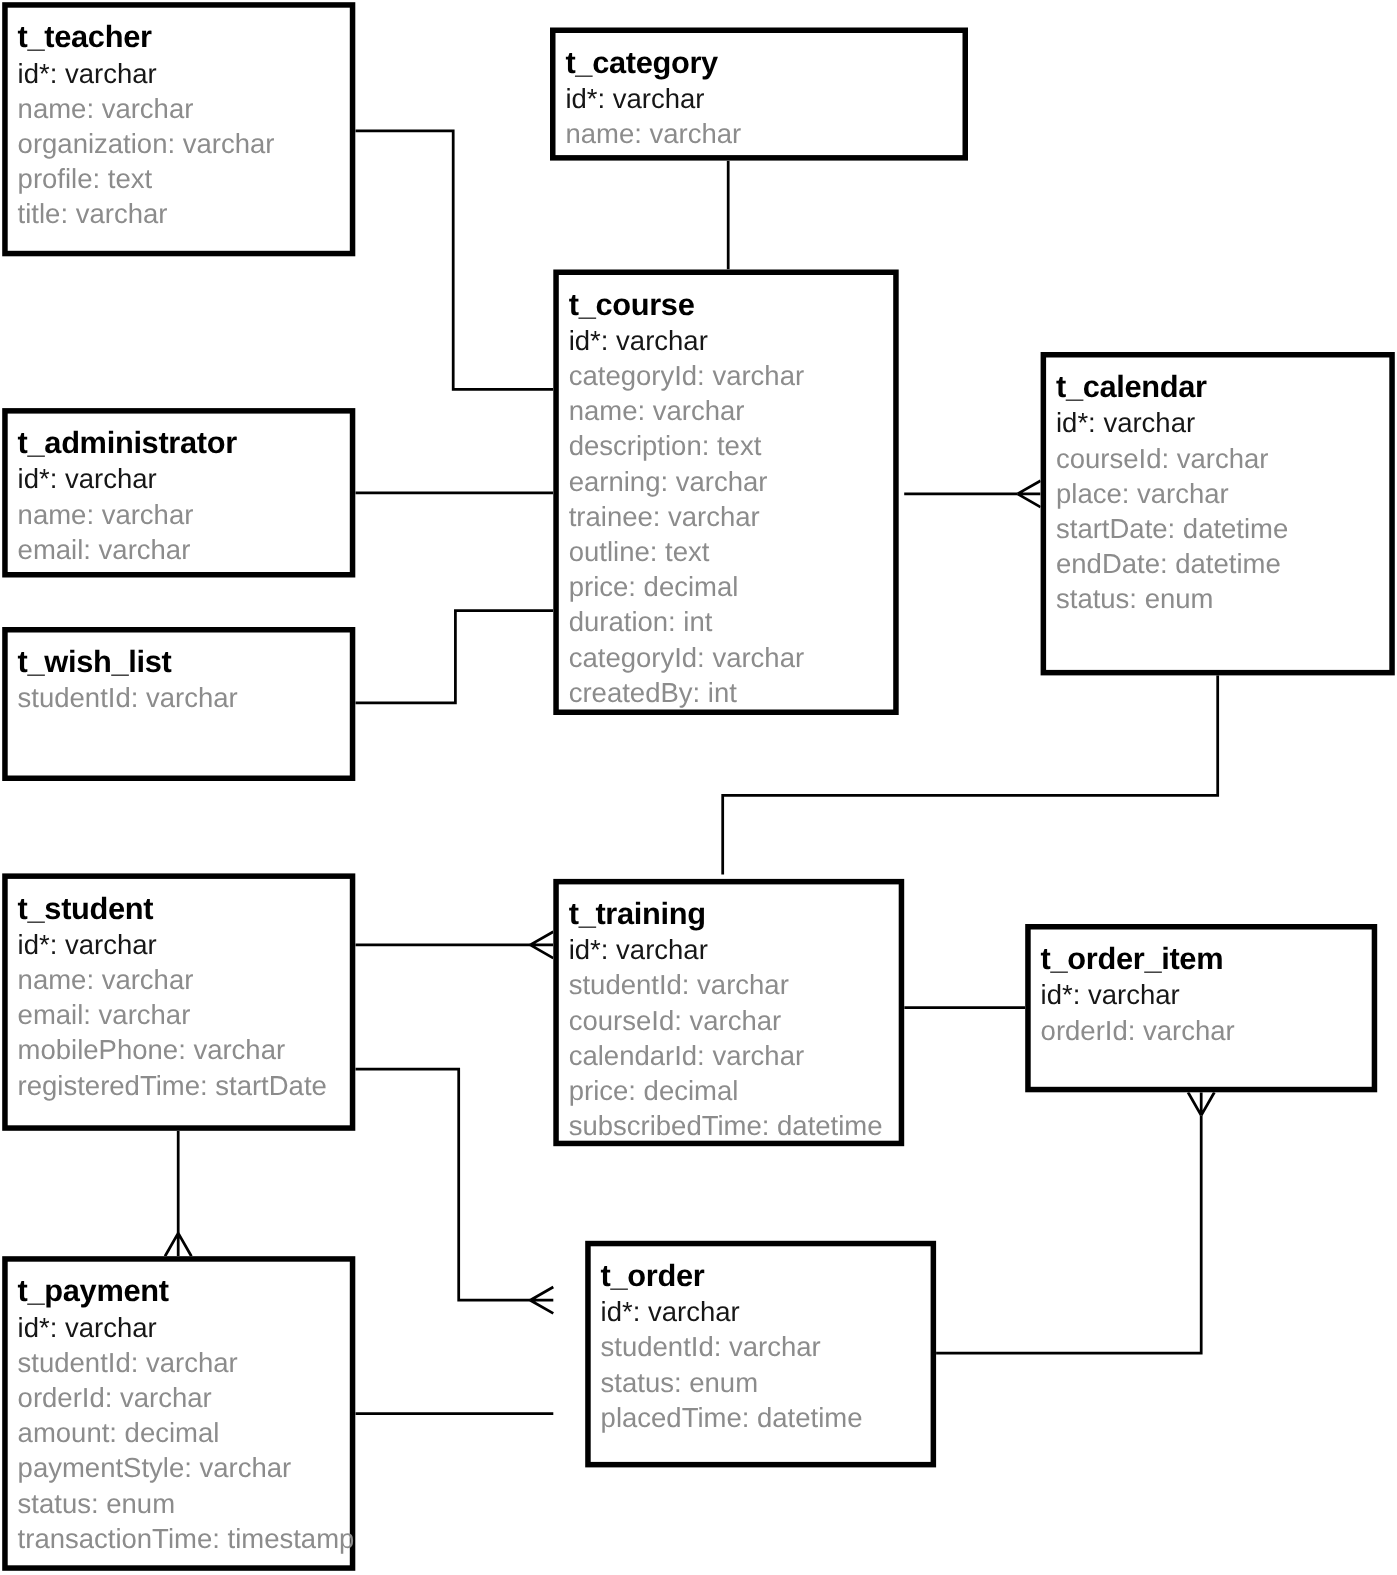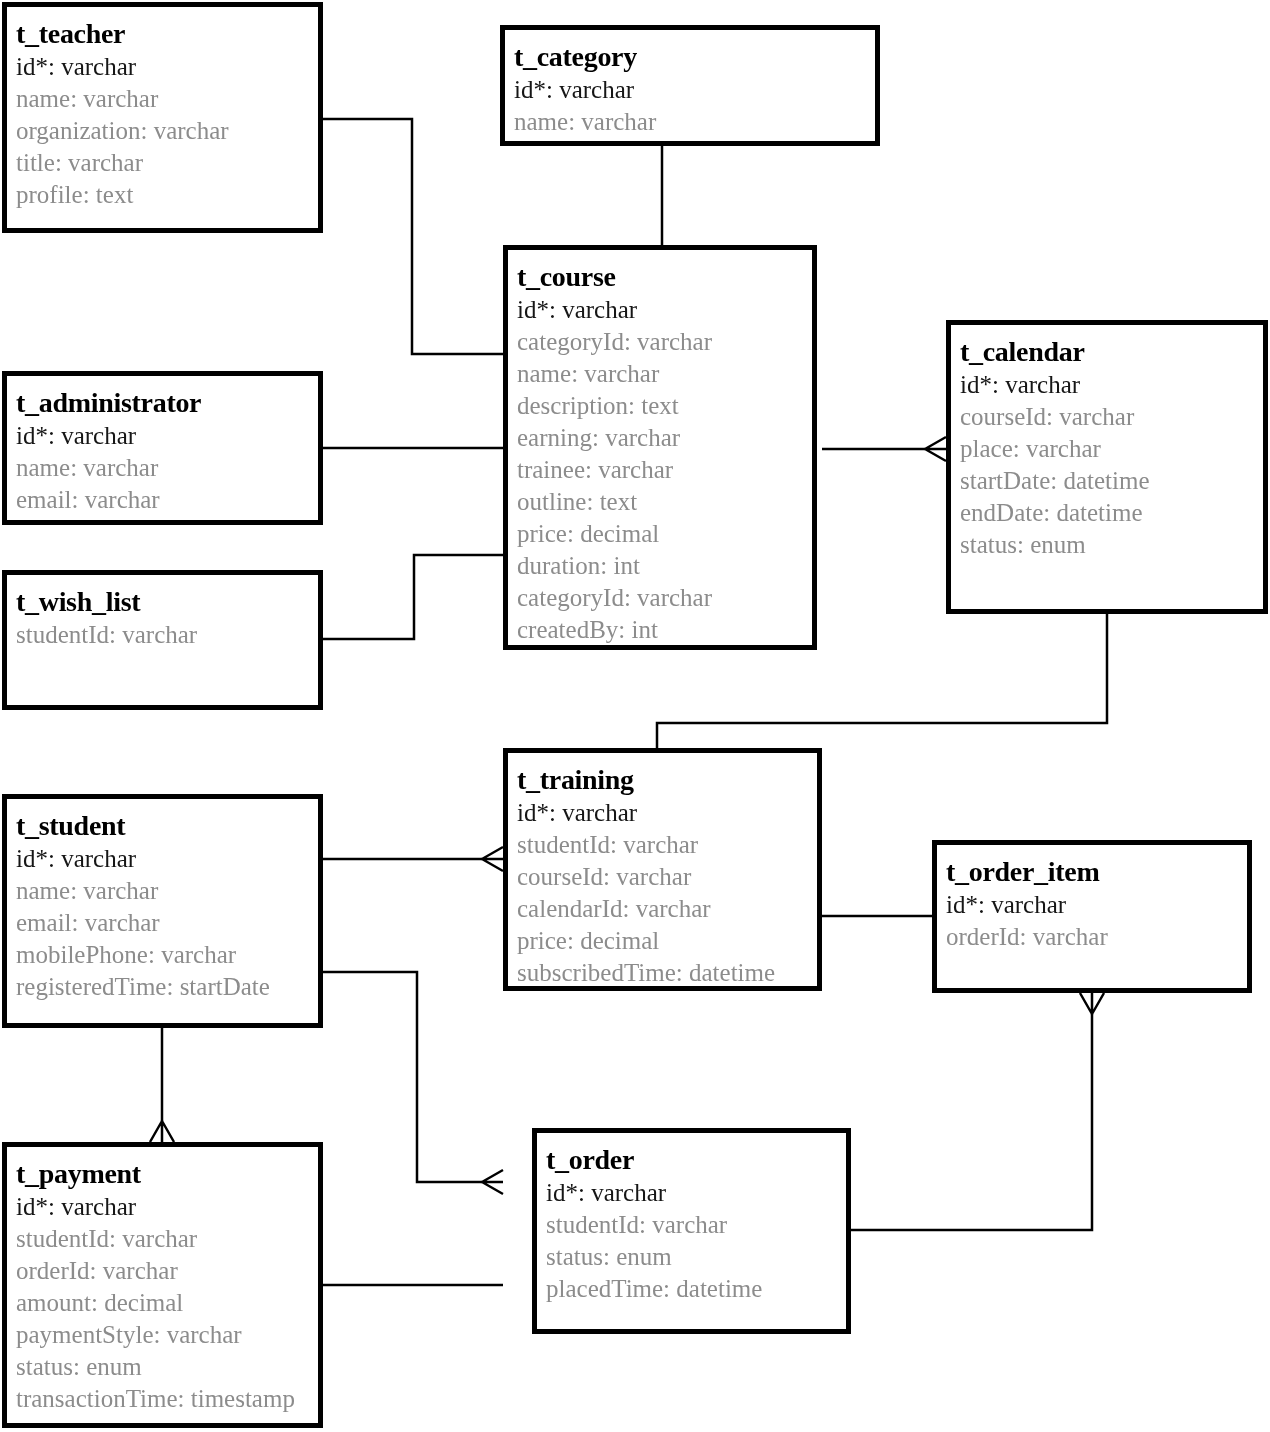--- a/index.html
+++ b/index.html
@@ -1,21 +1,21 @@
 <!DOCTYPE html>
 <html><head>
 <meta charset="utf-8">
 <style>
   html, body { margin: 0; padding: 0; background: #ffffff; }
   .canvas {
     position: relative;
     width: 1270px;
     height: 1432px;
     background: #ffffff;
-    font-family: Liberation Serif, serif;
+    font-family: Liberation Sans, sans-serif;
     overflow: hidden;
   }
   svg.wires {
     position: absolute;
     left: 0; top: 0;
     width: 1270px; height: 1432px;
   }
   .entity {
     position: absolute;
     box-sizing: border-box;
@@ -86,22 +86,22 @@
     <g>
       <polyline points="822,916 932,916"></polyline>
     </g>
   </svg>
 
   <div class="entity" style="left:2px;top:2px;width:321px;height:231px">
     <div class="entity-title">t_teacher</div>
     <div class="field k">id*: varchar</div>
     <div class="field">name: varchar</div>
     <div class="field">organization: varchar</div>
+    <div class="field">profile: text</div>
     <div class="field">title: varchar</div>
-    <div class="field">profile: text</div>
   </div>
 
   <div class="entity" style="left:500px;top:25px;width:380px;height:121px">
     <div class="entity-title">t_category</div>
     <div class="field k">id*: varchar</div>
     <div class="field">name: varchar</div>
   </div>
 
   <div class="entity" style="left:503px;top:245px;width:314px;height:405px">
     <div class="entity-title">t_course</div>
@@ -142,21 +142,21 @@
 
   <div class="entity" style="left:2px;top:794px;width:321px;height:234px">
     <div class="entity-title">t_student</div>
     <div class="field k">id*: varchar</div>
     <div class="field">name: varchar</div>
     <div class="field">email: varchar</div>
     <div class="field">mobilePhone: varchar</div>
     <div class="field">registeredTime: startDate</div>
   </div>
 
-  <div class="entity" style="left:503px;top:748px;width:319px;height:243px">
+  <div class="entity" style="left:503px;top:799px;width:319px;height:243px">
     <div class="entity-title">t_training</div>
     <div class="field k">id*: varchar</div>
     <div class="field">studentId: varchar</div>
     <div class="field">courseId: varchar</div>
     <div class="field">calendarId: varchar</div>
     <div class="field">price: decimal</div>
     <div class="field">subscribedTime: datetime</div>
   </div>
 
   <div class="entity" style="left:932px;top:840px;width:320px;height:153px">

